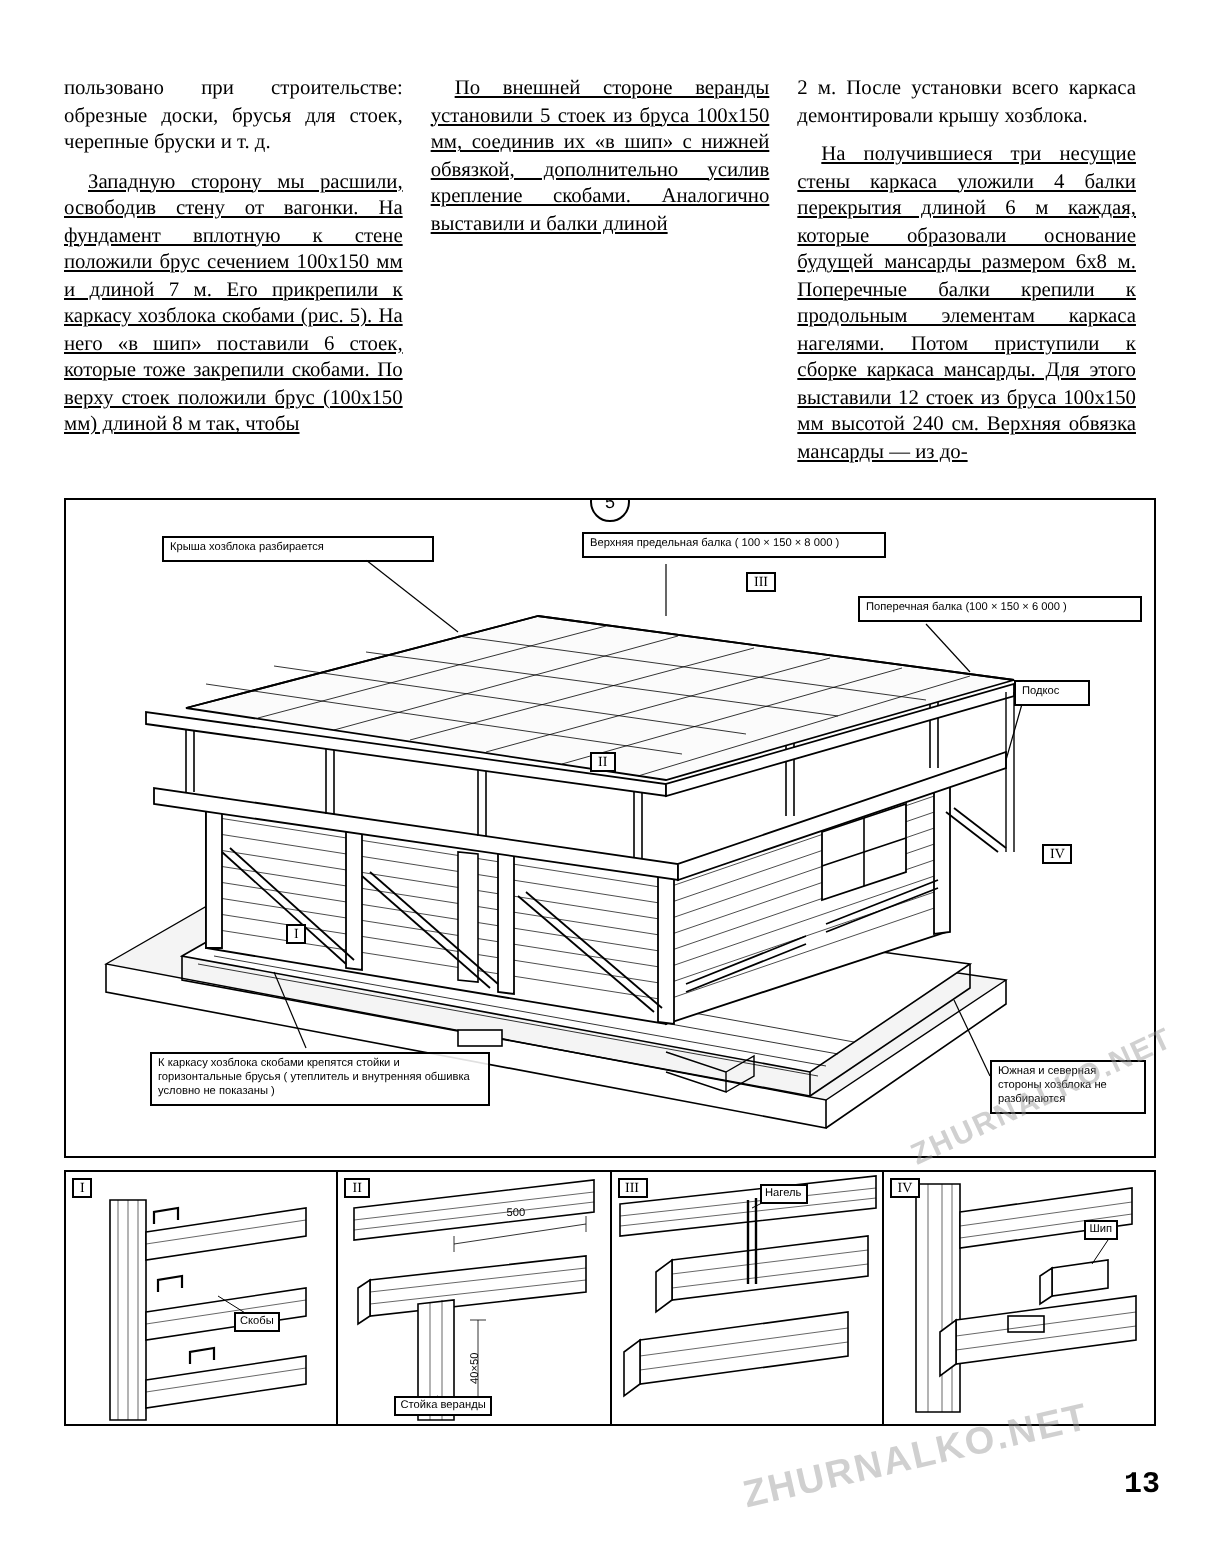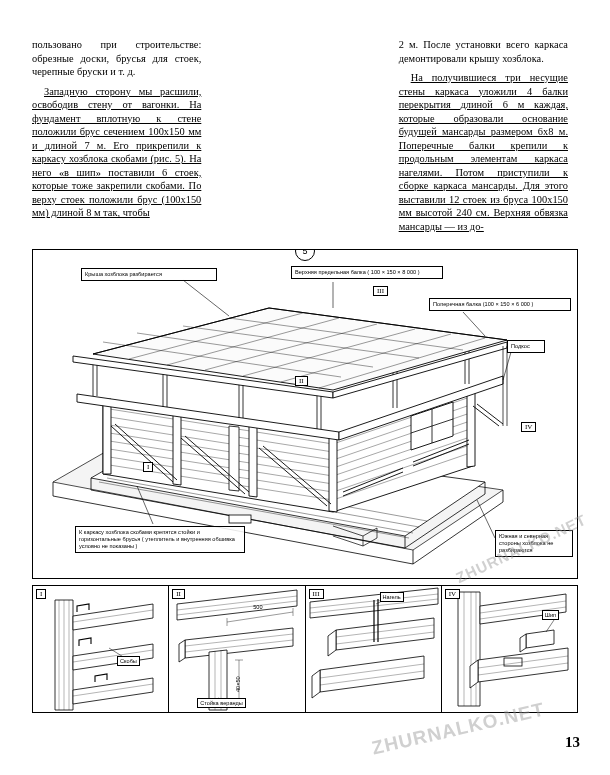--- a/index.html
+++ b/index.html
@@ -143,21 +143,21 @@
   .detail .dim.vert {
     transform: rotate(-90deg);
     transform-origin: 0 0;
   }
 
   
   .page-number {
     position: absolute;
     right: 30px;
     bottom: 24px;
-    font-family: Liberation Serif, serif;
+    font-family: Liberation Mono, monospace;
     font-size: 15px;
     font-weight: bold;
   }
   .watermark {
     position: absolute;
     font-family: "Liberation Sans", sans-serif;
     font-weight: bold;
     color: rgba(150,150,150,0.45);
     letter-spacing: 1px;
     pointer-events: none;
@@ -181,20 +181,21 @@
 <body>
 
 <div class="page">
 
   <div class="columns">
     <div class="col">
       <p>пользовано при строительстве: обрезные доски, брусья для стоек, черепные бруски и т. д.</p>
       <p class="indent">Западную сторону мы расшили, освободив стену от вагонки. На фундамент вплотную к стене положили брус сечением 100х150 мм и длиной 7 м. Его прикрепили к каркасу хозблока скобами (рис. 5). На него «в шип» поставили 6 стоек, которые тоже закрепили скобами. По верху стоек положили брус (100х150 мм) длиной 8 м так, чтобы</p>
     </div>
     <div class="col">
+      <p class="indent">По внешней стороне веранды установили 5 стоек из бруса 100х150 мм, соединив их «в шип» с нижней обвязкой, дополнительно усилив крепление скобами. Аналогично выставили и балки длиной</p>
     </div>
     <div class="col">
       <p>2 м. После установки всего каркаса демонтировали крышу хозблока.</p>
       <p class="indent">На получившиеся три несущие стены каркаса уложили 4 балки перекрытия длиной 6 м каждая, которые образовали основание будущей мансарды размером 6х8 м. Поперечные балки крепили к продольным элементам каркаса нагелями. Потом приступили к сборке каркаса мансарды. Для этого выставили 12 стоек из бруса 100х150 мм высотой 240 см. Верхняя обвязка мансарды — из до-</p>
     </div>
   </div>
 
   <div class="figure-wrap">
 
     <div class="fig-circle">5</div>

